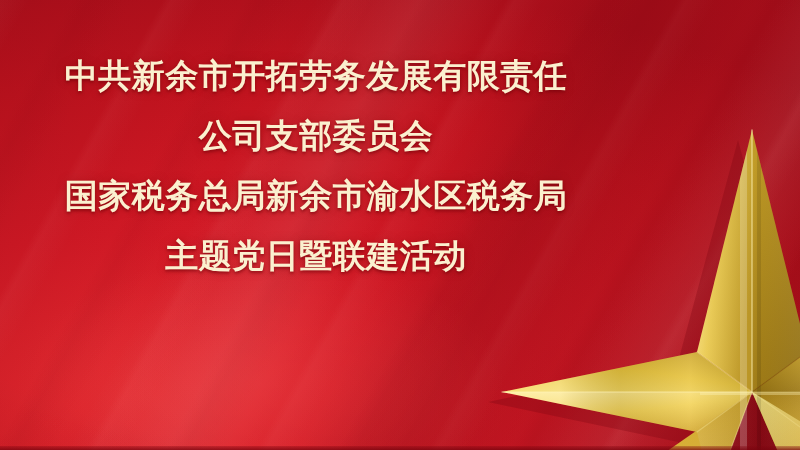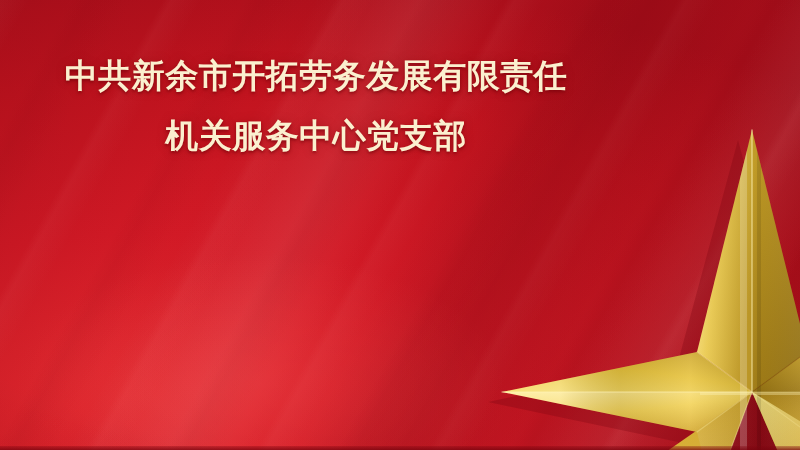--- a/index.html
+++ b/index.html
@@ -237,16 +237,18 @@
         <line x1="752" y1="392" x2="999" y2="392" stroke="#fff4b8" stroke-opacity="0.30" stroke-width="1.2"></line>
       </g>
     </svg>
   </div>
 
   <div class="vignette"></div>
   <div class="bottom-edge"></div>
 
   <div class="title-block">
     <div class="tline">中共新余市开拓劳务发展有限责任</div>
-    <div class="tline">机关服务中心党支部</div>
+    <div class="tline">公司支部委员会</div>
+    <div class="tline">国家税务总局新余市渝水区税务局</div>
+    <div class="tline">主题党日暨联建活动</div>
   </div>
 
 </div>
 
 </body></html>

